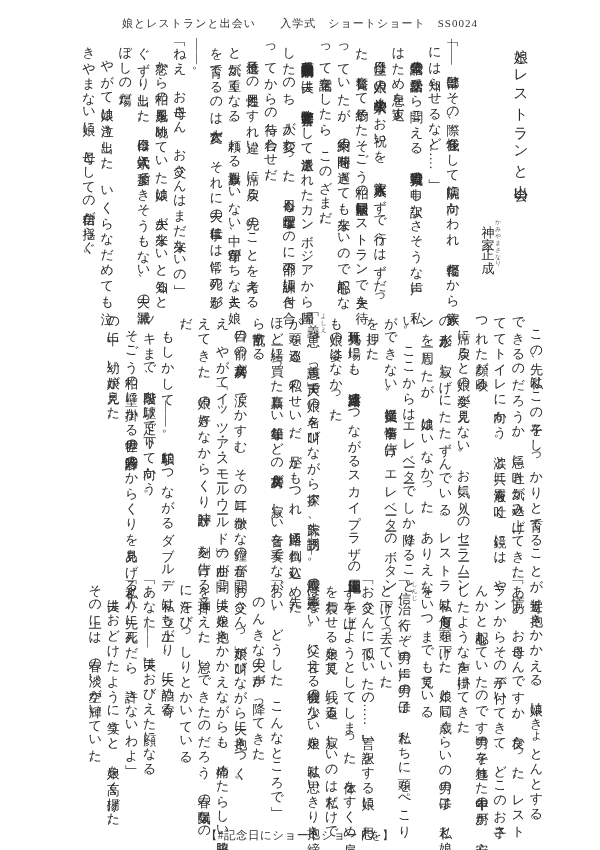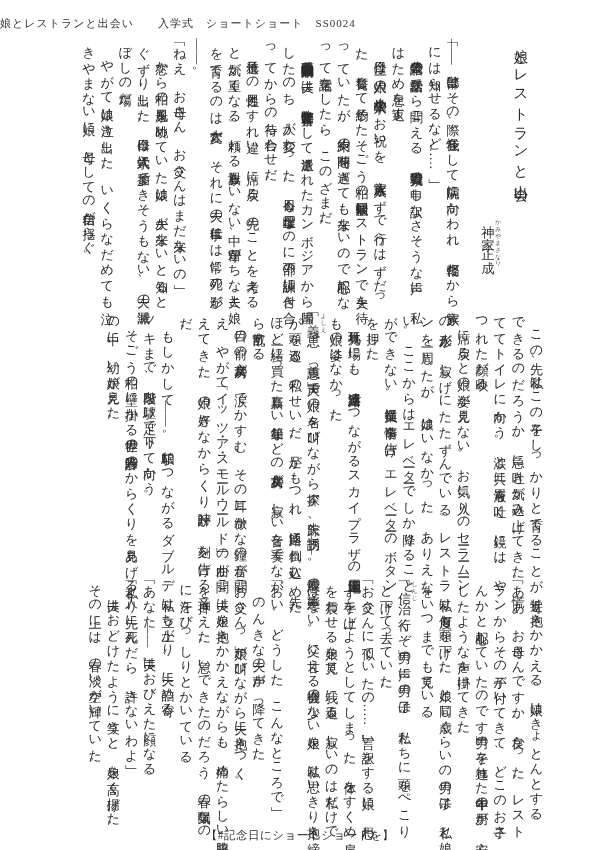--- a/index.html
+++ b/index.html
@@ -10,20 +10,21 @@
   .page {
     position:relative;
     width:600px; height:850px;
     margin:0 auto;
     background:#ffffff;
     color:#262626;
     overflow:hidden;
   }
   .page-header {
     position:absolute; top:16px; left:0; right:0;
+    text-align:center;
     font-size:11px;
     letter-spacing:1px;
     color:#333;
     white-space:pre;
   }
   .band {
     position:absolute; left:36px; right:55px;
     writing-mode:vertical-rl;
     text-orientation:mixed;
     text-align:justify;

